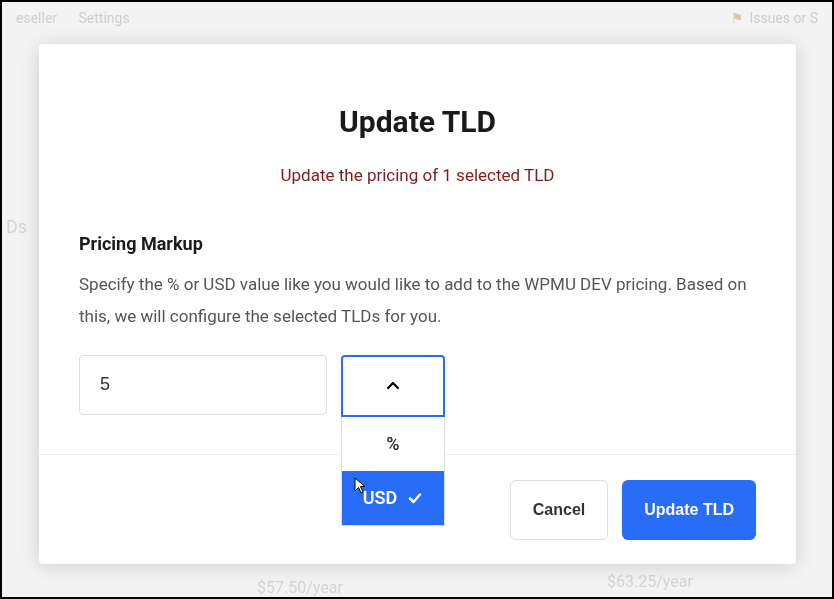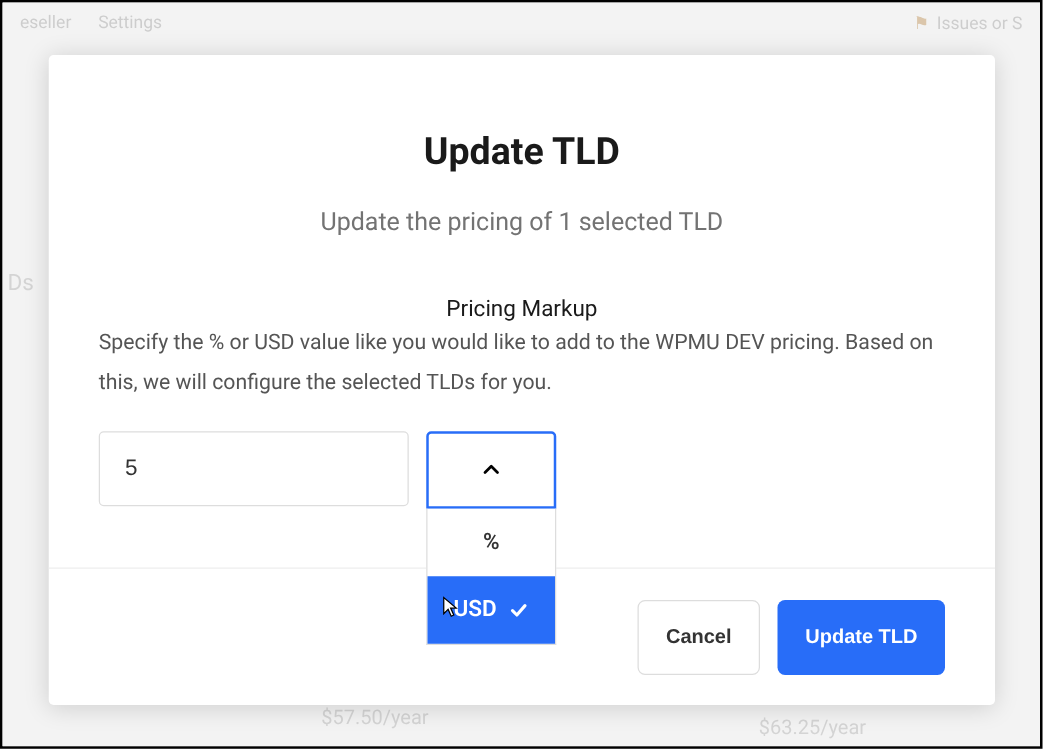--- a/index.html
+++ b/index.html
@@ -30,21 +30,21 @@
     .backdrop-label {
       position: absolute;
       left: 4px;
       top: 214px;
       font-size: 18px;
       color: #aaa;
     }
     .backdrop-price-left {
       position: absolute;
       left: 255px;
-      bottom: 14px;
+      bottom: 0;
       font-size: 16px;
       color: #aaa;
     }
     .backdrop-price-right {
       position: absolute;
       left: 605px;
       bottom: 6px;
       font-size: 16px;
       color: #aaa;
       margin-top: 14px;
@@ -72,30 +72,30 @@
     }
     .modal-title {
       font-size: 30px;
       font-weight: 700;
       color: #1a1a1a;
       text-align: center;
       margin-top: 20px;
       margin-bottom: 26px;
     }
     .modal-subtitle {
-      font-size: 20px;
-      color: #737373;
+      font-size: 17px;
+      color: #7f1d1d;
       text-align: center;
       margin-bottom: 48px;
     }
     .section-heading {
       font-size: 18px;
-      font-weight: 400;
+      font-weight: 700;
       color: #1a1a1a;
-      text-align: center;
+      margin-bottom: 14px;
     }
     .section-desc {
       font-size: 17px;
       color: #555;
       line-height: 1.9;
       margin-bottom: 22px;
     }
     .input-row {
       display: flex;
       gap: 14px;

